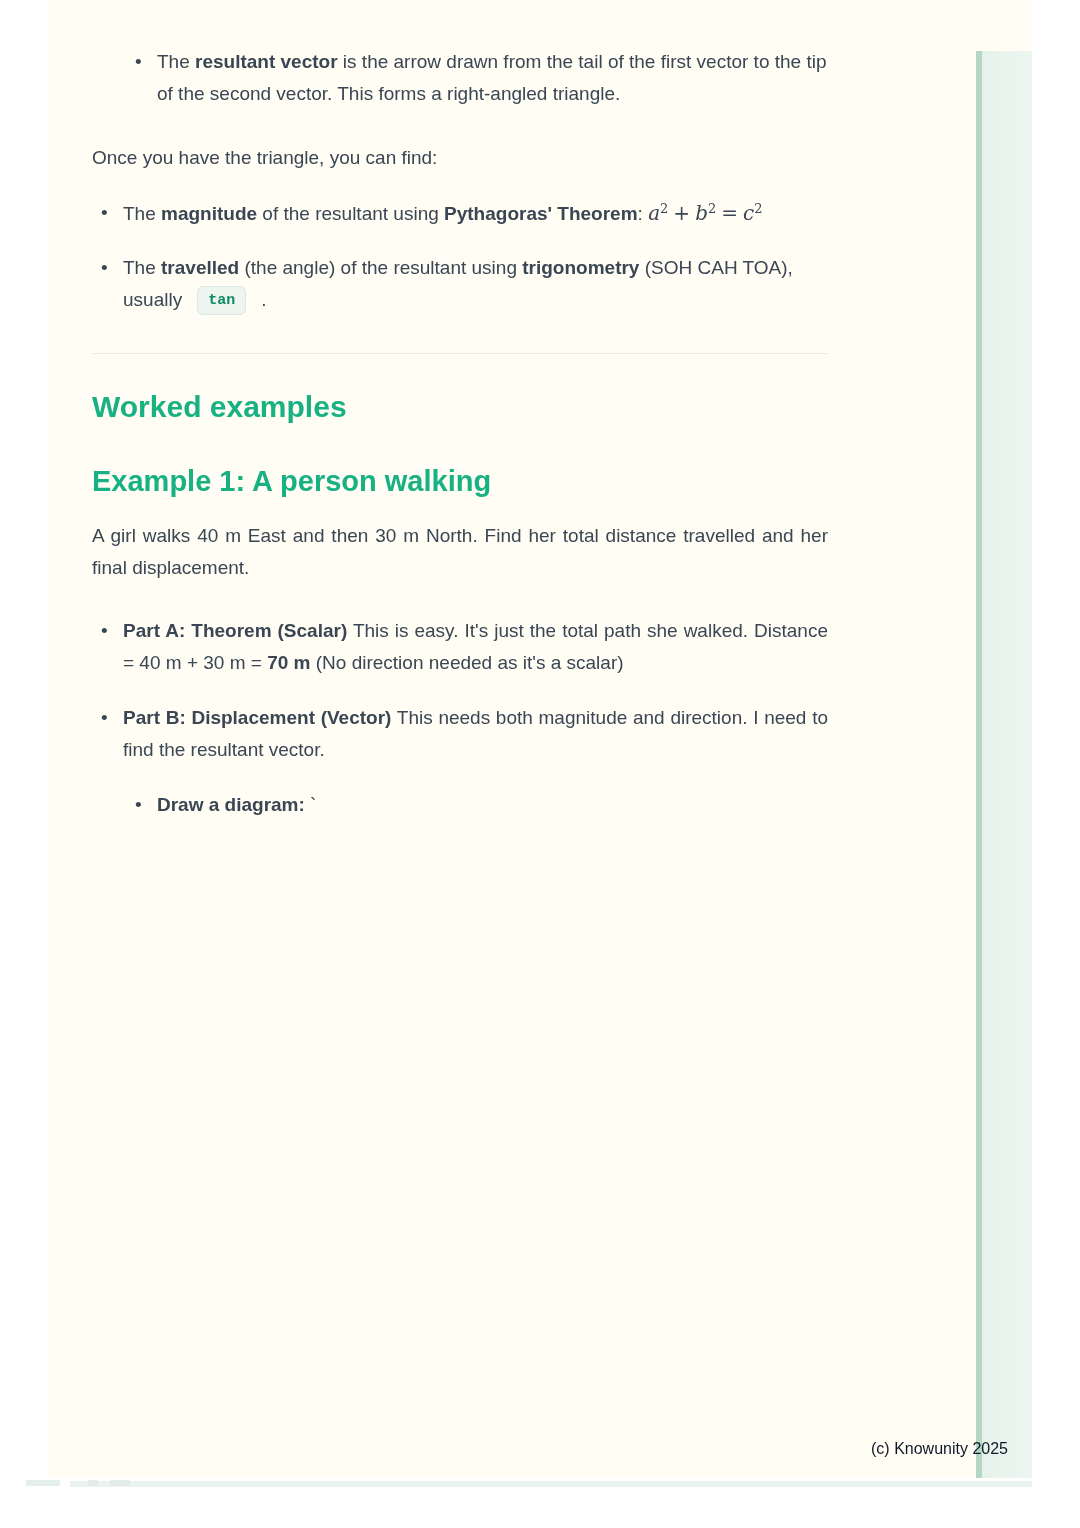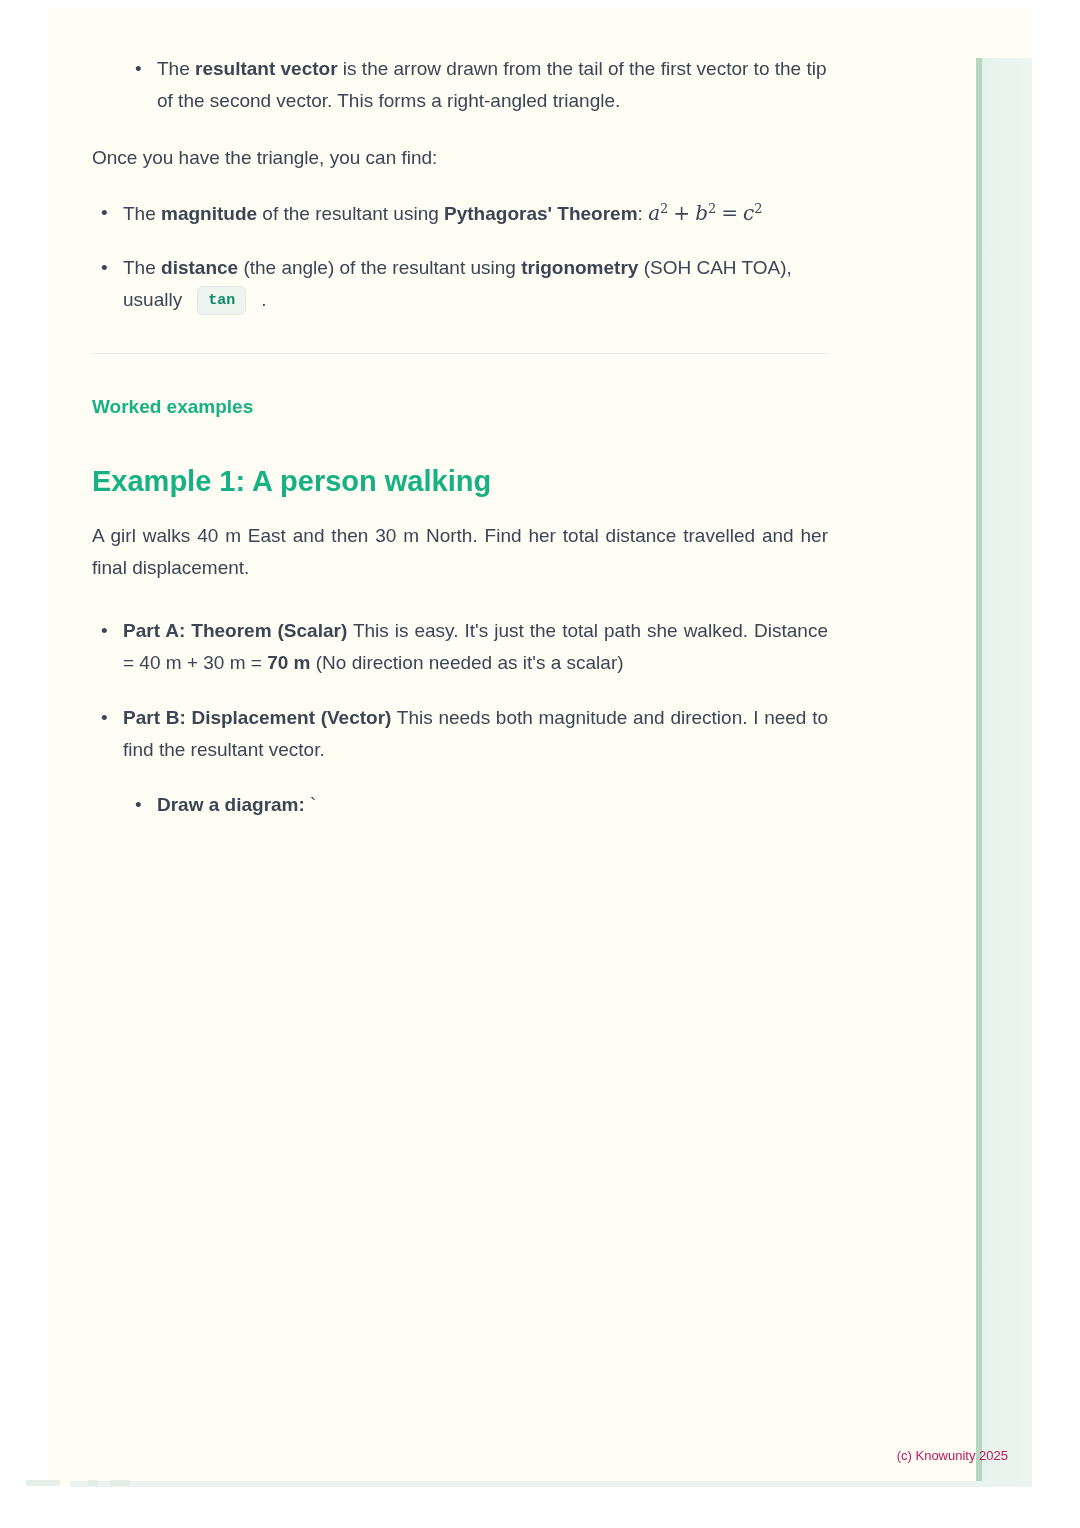--- a/index.html
+++ b/index.html
@@ -4,21 +4,21 @@
 <style>
   html,body{margin:0;padding:0;}
   body{
     width:1080px;height:1528px;
     background:#ffffff;
     font-family:"Liberation Sans",sans-serif;
     overflow:hidden;
     position:relative;
   }
   .paper{
-    position:absolute;left:48px;top:8px;
+    position:absolute;left:48px;top:1px;
     width:984px;height:1477px;
     background:#fffdf4;
   }
   .greenbar{
     position:absolute;right:0;top:50px;bottom:0;
     width:56px;
     background:linear-gradient(90deg,#b3d7c2 0px,#b3d7c2 6px,#e5f2ea 6px,#edf6f1 100%);
   }
   .content{
     position:absolute;left:44px;top:0;
@@ -32,31 +32,31 @@
     content:"\2022";
     position:absolute;top:0;
     color:#3a4654;
   }
   .li1{padding-left:31px;}
   .li1::before{left:9px;}
   .li2{padding-left:65px;}
   .li2::before{left:43px;}
   .justify{text-align:justify;}
   .mt-first{margin-top:45px;}
-  .para-once{margin-top:25px;}
+  .para-once{margin-top:32px;}
   .ul-find{margin-top:23px;}
   .ul-find .li + .li{margin-top:22px;}
   .divider{
     border:none;height:0;
     border-top:1px solid #e8e8e5;
     margin:37px 0 0 0;
   }
   h2.heading{
     margin:34px 0 0 0;
-    font-size:19px;line-height:38px;
+    font-size:30px;line-height:38px;
     font-weight:bold;
     color:#17b183;
   }
   h3.subheading{
     margin:40px 0 0 0;
     font-size:29px;line-height:30px;
     font-weight:bold;
     color:#17b183;
   }
   .para-girl{margin-top:24px;}
@@ -82,22 +82,22 @@
     font-size:20px;
     white-space:nowrap;
   }
   .math .var{font-style:italic;}
   .math sup{font-size:13px;line-height:0;vertical-align:7px;}
   .math .op{margin:0 5px;}
   .note-italic{}
   .footer{
     position:absolute;
     right:24px;bottom:21px;
-    font-size:13px;line-height:16px;
-    color:#be185d;
+    font-size:16px;line-height:16px;
+    color:#0f172a;
     z-index:2;
     text-align:center;
   }
   .next-page-band{
     position:absolute;left:70px;top:1481px;
     width:962px;height:6px;
     background:#eaf3f0;
   }
   .smudge{position:absolute;height:6px;top:1480px;background:#dfebe3;opacity:.8;}
   .smudge.s1{left:26px;width:34px;}
@@ -117,21 +117,21 @@
       <span>The </span><b>resultant vector</b><span> is the arrow drawn from the tail of the first vector to the tip of the second vector. This forms a right-angled triangle.</span>
     </div>
 
     <p class="para-once" style="margin-bottom:0;">Once you have the triangle, you can find:</p>
 
     <div class="ul-find">
       <div class="li li1">
         <span>The </span><b>magnitude</b><span> of the resultant using </span><b>Pythagoras' Theorem</b><span>: </span><span class="math"><span class="var">a</span><sup>2</sup><span class="op">+</span><span class="var">b</span><sup>2</sup><span class="op">=</span><span class="var">c</span><sup>2</sup></span>
       </div>
       <div class="li li1">
-        <span>The </span><b>distance</b><span> (the angle) of the resultant using </span><b>trigonometry</b><span> (SOH CAH TOA), usually</span><span class="code-chip">tan</span><span>.</span>
+        <span>The </span><b>travelled</b><span> (the angle) of the resultant using </span><b>trigonometry</b><span> (SOH CAH TOA), usually</span><span class="code-chip">tan</span><span>.</span>
       </div>
     </div>
 
     <hr class="divider">
 
     <h2 class="heading">Worked examples</h2>
 
     <h3 class="subheading">Example 1: A person walking</h3>
 
     <p class="para-girl justify" style="margin-bottom:16px;">A girl walks 40 m East and then 30 m North. Find her total distance travelled and her final displacement.</p>

